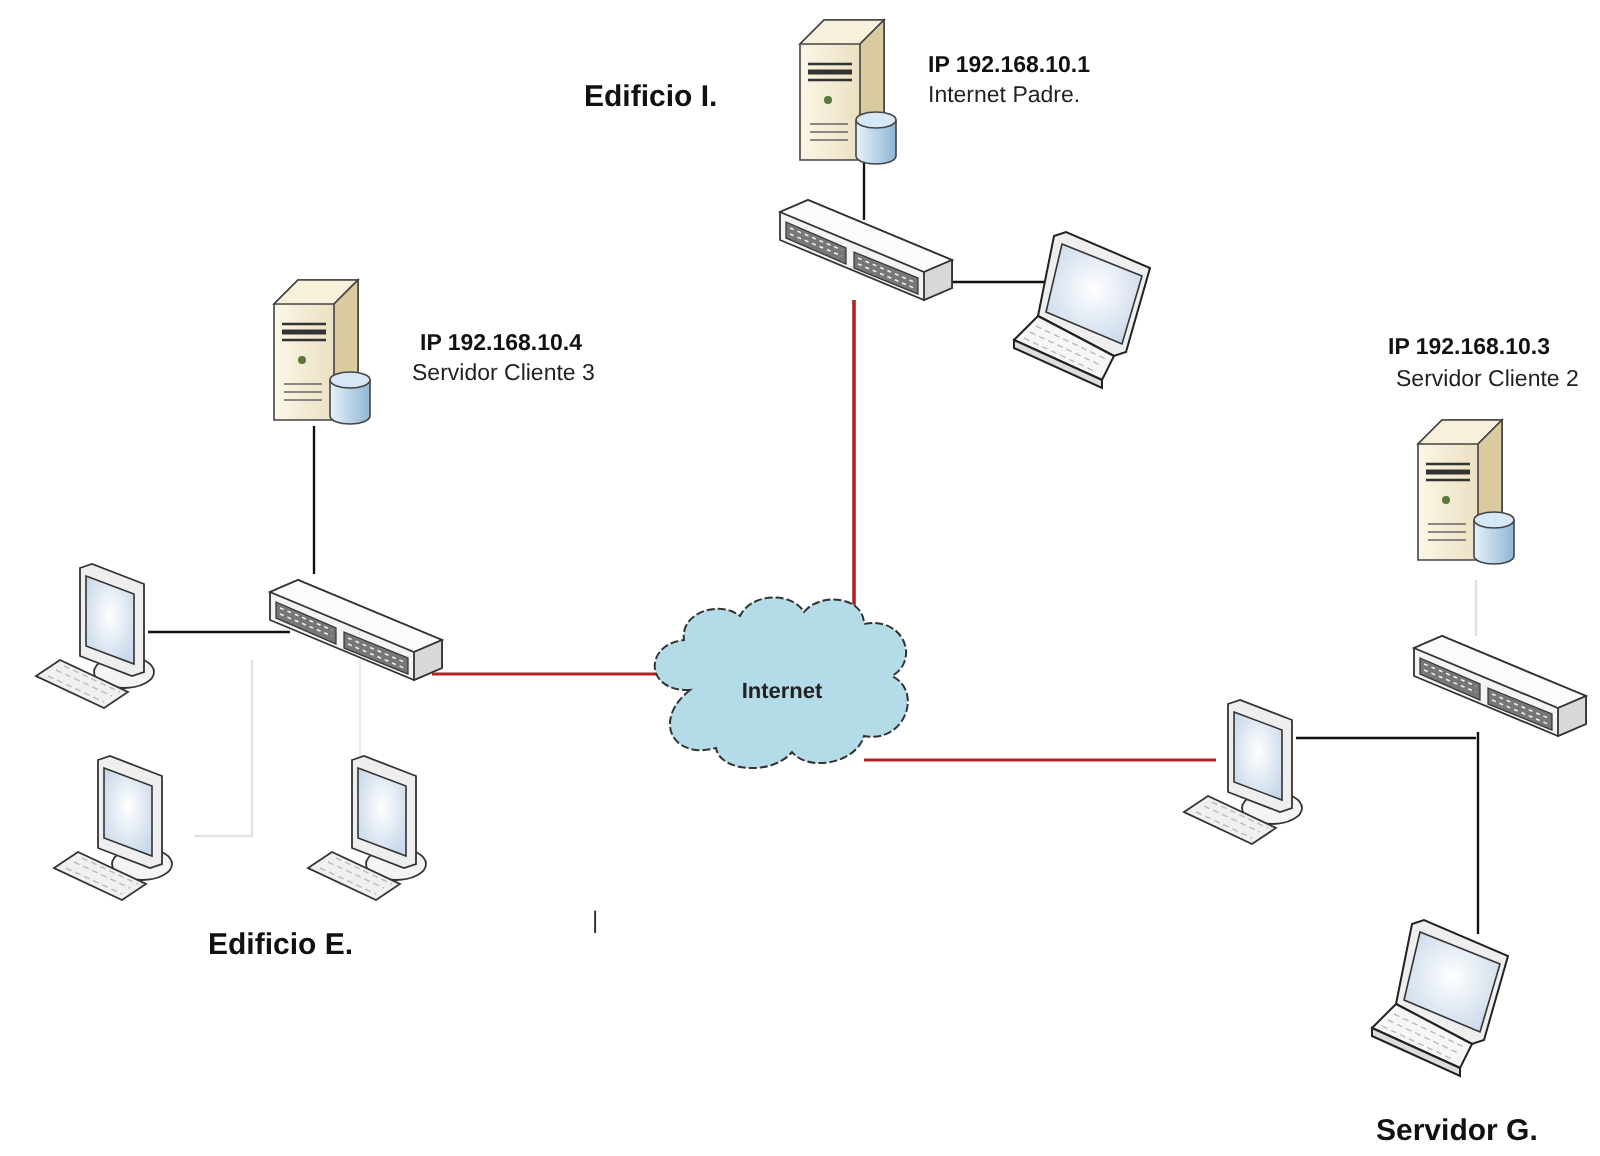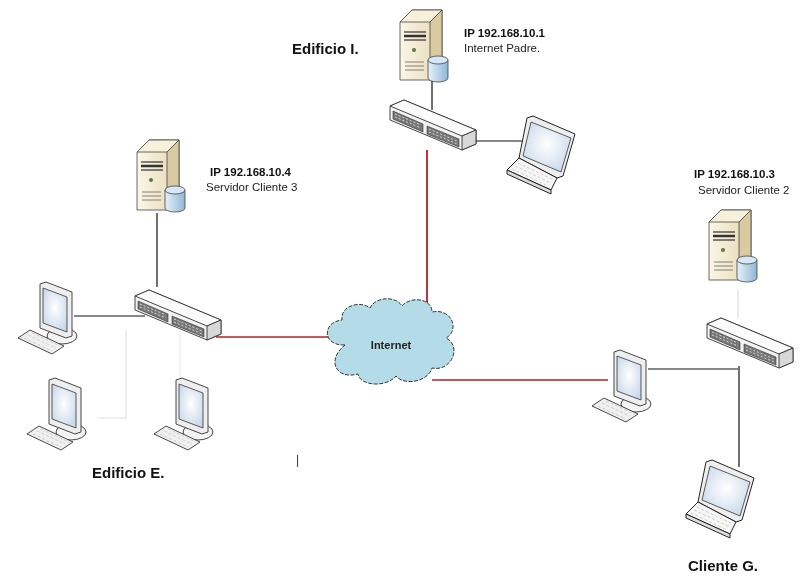--- a/index.html
+++ b/index.html
@@ -111,20 +111,20 @@
     <use href="#desktop" x="608" y="352"></use>
     <use href="#laptop" x="686" y="462"></use>
   </svg>
 
   <div class="lbl big" style="left:292px; top:40px;">Edificio I.</div>
   <div class="lbl small" style="left:464px; top:26px;">IP 192.168.10.1</div>
   <div class="lbl small" style="left:464px; top:41px; font-weight:normal; color:#222;">Internet Padre.</div>
 
   <div class="lbl small center" style="left:210px; top:165px; width:110px;">IP 192.168.10.4</div>
   <div class="lbl small center" style="left:206px; top:180px; width:118px; font-weight:normal; color:#222;">Servidor  Cliente 3</div>
-  <div class="lbl big" style="left:92px; top:464px;text-align:right;">Edificio E.</div>
+  <div class="lbl big" style="left:104px; top:464px;text-align:right;">Edificio E.</div>
 
   <div class="lbl small center" style="left:694px; top:167px; width:110px;">IP 192.168.10.3</div>
   <div class="lbl small center" style="left:698px; top:183px; width:116px; font-weight:normal; color:#222;">Servidor Cliente 2</div>
-  <div class="lbl big" style="left:688px; top:557px;">Cliente G.</div>
+  <div class="lbl big" style="left:688px; top:557px;">Servidor G.</div>
 
   <div class="lbl" style="left:296px; top:453px; font-size:12px; color:#333;">|</div>
 </div>
 
 </body></html>

